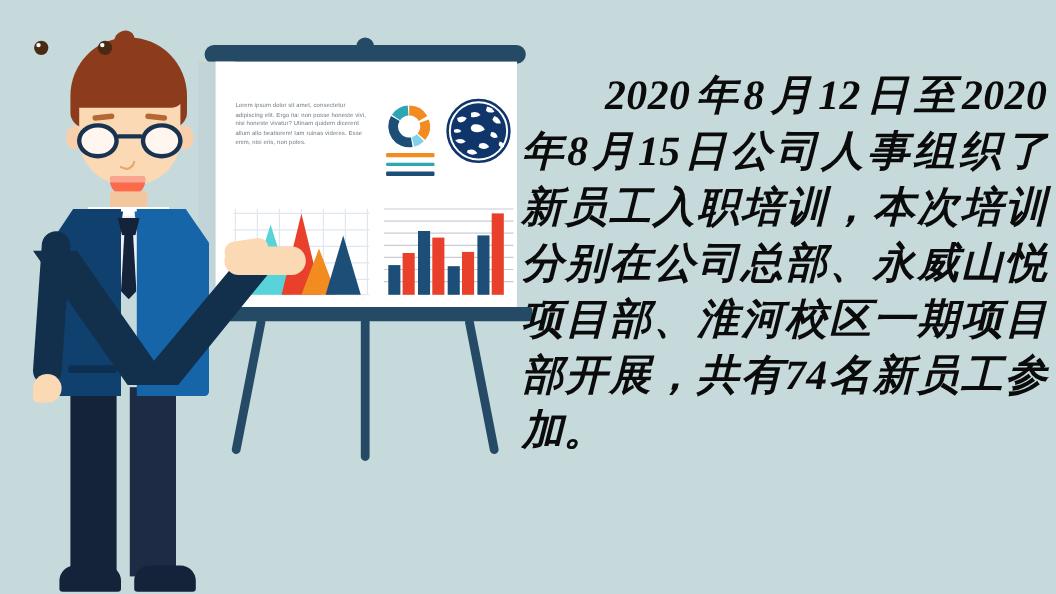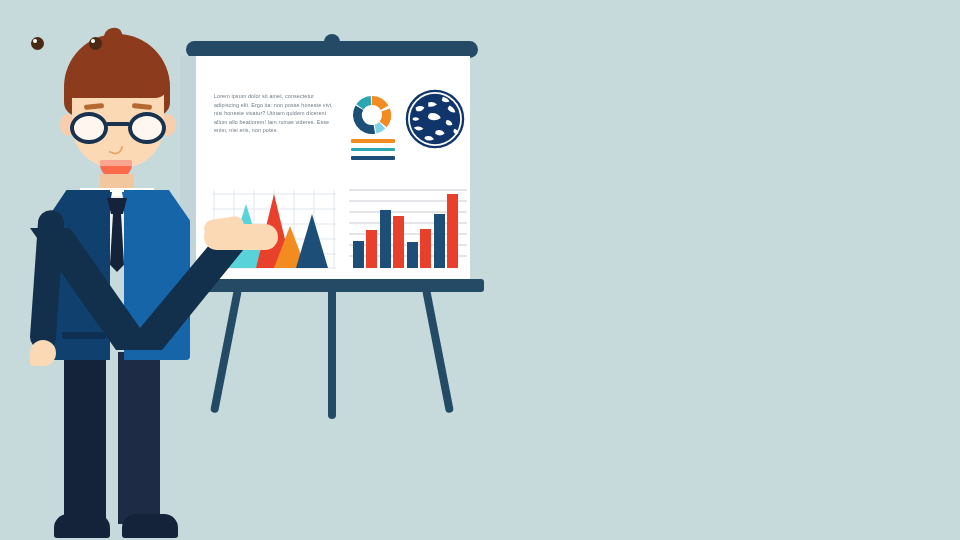--- a/index.html
+++ b/index.html
@@ -249,14 +249,15 @@
     <div class="arm-left"></div>
     <div class="hand-left"></div>
 
     <svg class="arm-v" viewBox="0 0 250 130">
       <path d="M18 4 L58 4 L128 104 L198 20 L236 20 L150 126 L104 126 Z" fill="#12304c"></path>
     </svg>
     <div class="hand-point"></div>
     <div class="hand-thumb"></div>
   </div>
 
+  <div class="cn-text">2020年8月12日至2020年8月15日公司人事组织了新员工入职培训，本次培训分别在公司总部、永威山悦项目部、淮河校区一期项目部开展，共有74名新员工参加。</div>
 
 </div>
 
 </body></html>

